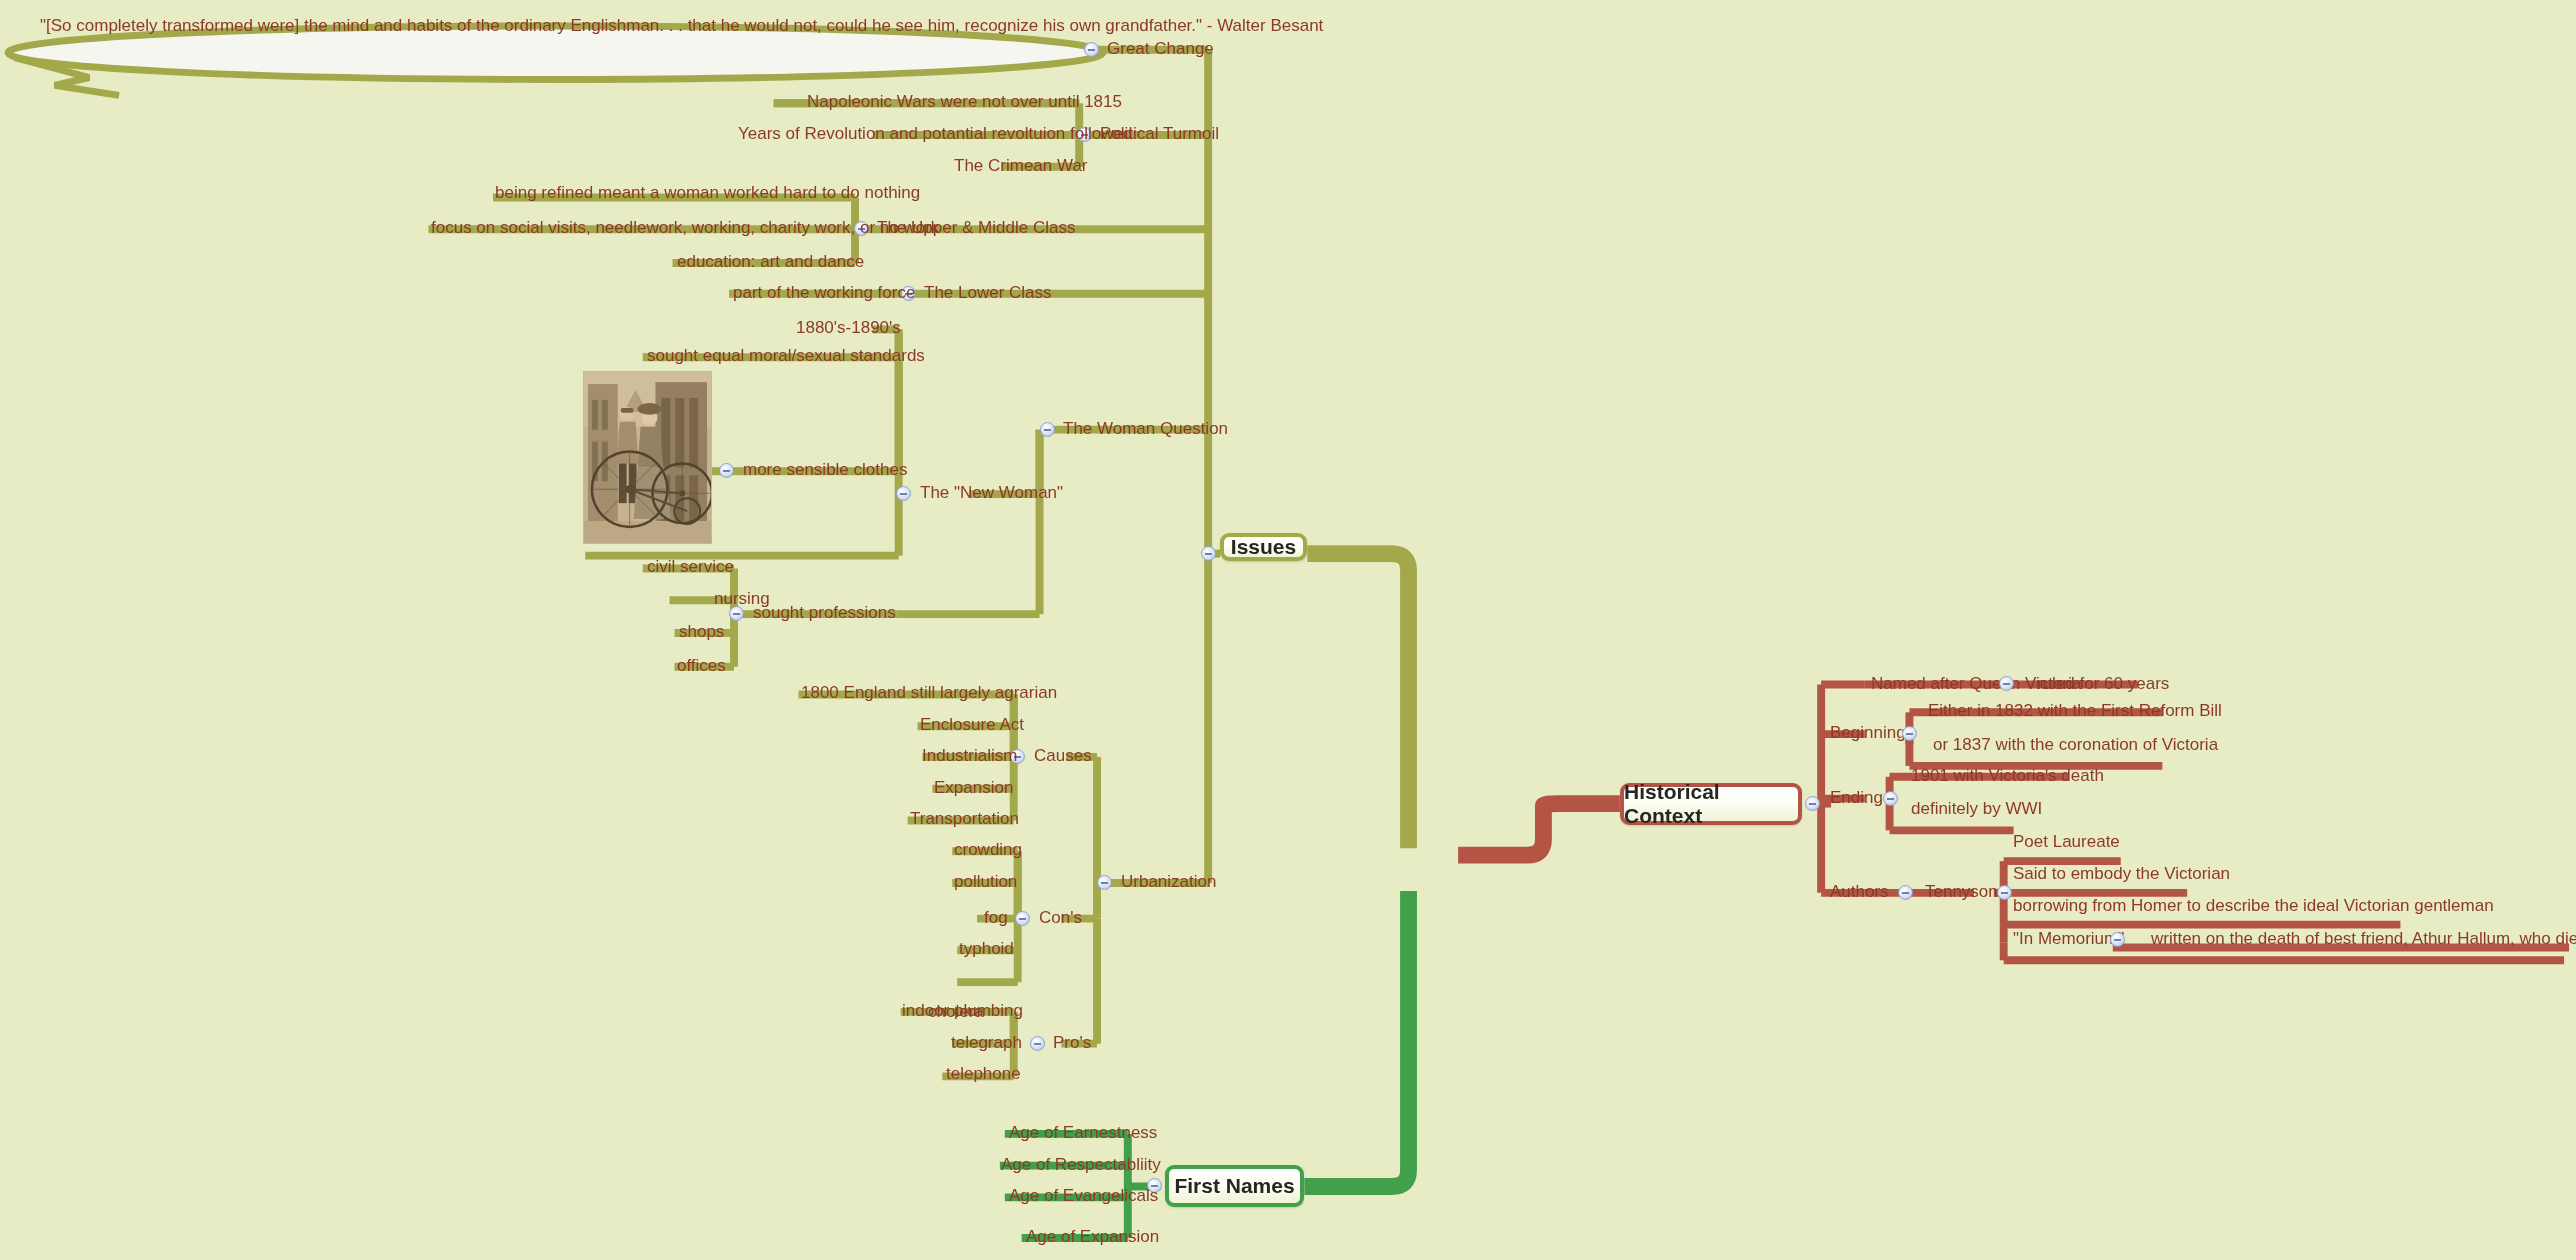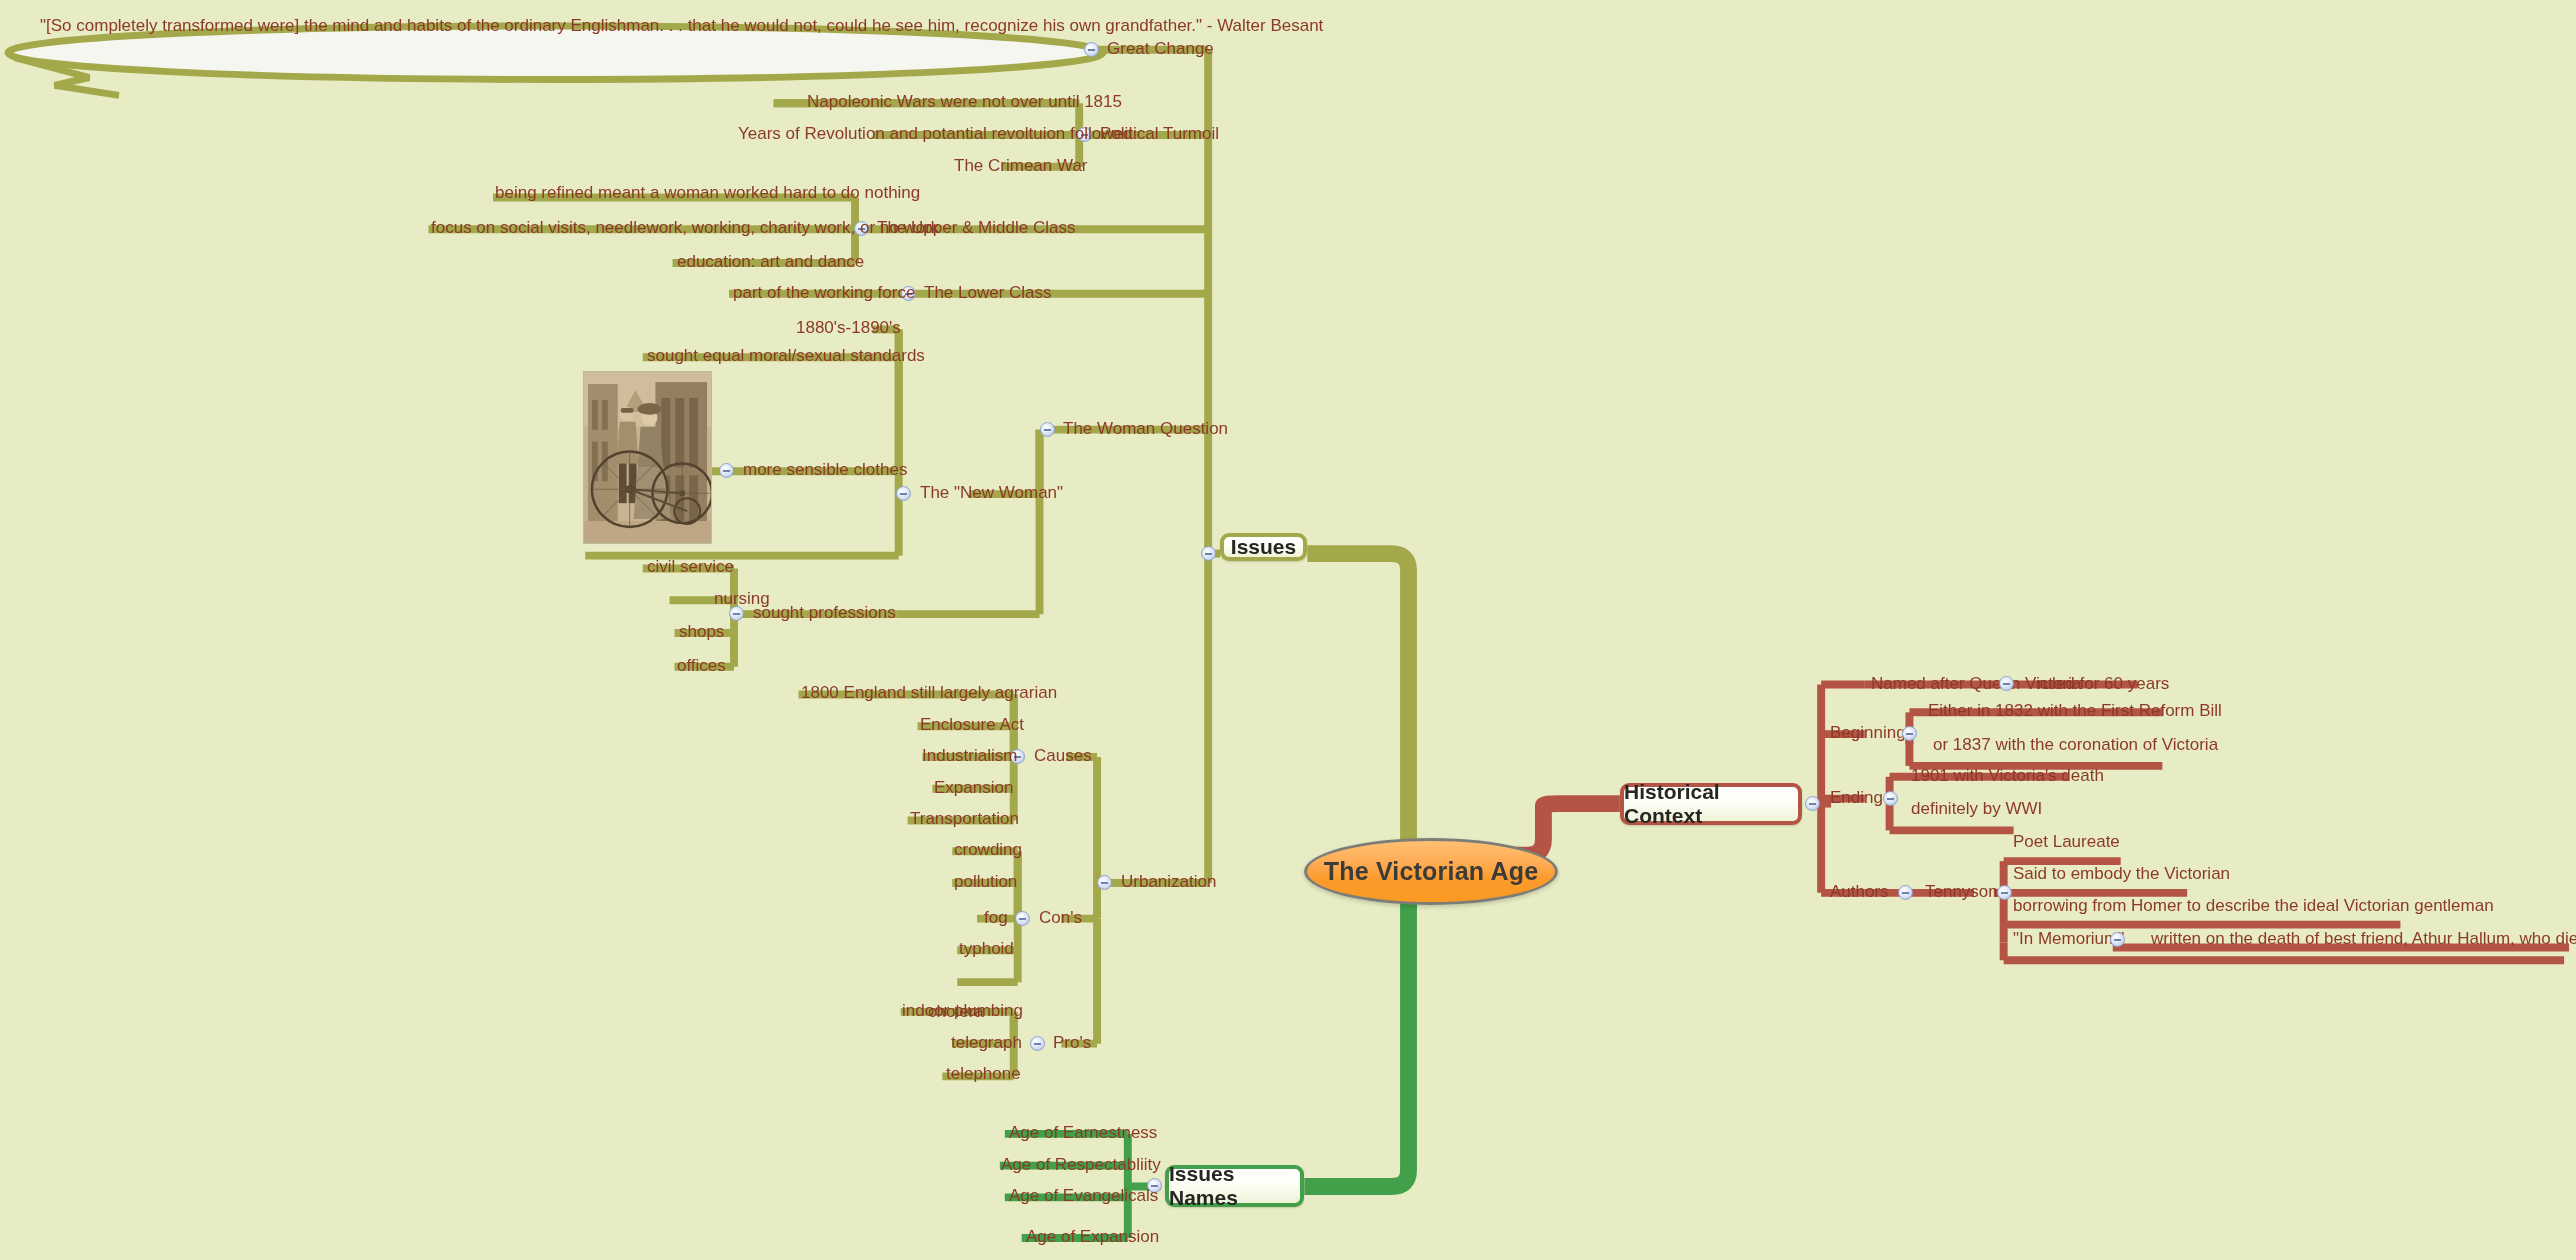--- a/index.html
+++ b/index.html
@@ -217,31 +217,28 @@
 
     <g>
       <ellipse cx="560" cy="53" rx="552" ry="27" fill="#f6f6f1" stroke="#a3a84b" stroke-width="7"></ellipse>
       <path d="M15 58 L90 78 L55 86 L120 96" fill="none" stroke="#a3a84b" stroke-width="7"></path>
       <path d="M55 86 L1100 86" fill="none" stroke="#a3a84b" stroke-width="6" opacity="0"></path>
     </g>
   </svg>
 
   <div id="quoteTxt">"[So completely transformed were] the mind and habits of the ordinary Englishman. . . that he would not, could he see him, recognize his own grandfather." - Walter Besant</div>
 
-  <div id="central">
-    <span>The Victorian Age</span>
-  </div>
 
   <div id="issuesBox" class="mainbox">
     <span>Issues</span>
   </div>
   <div class="bullet" style="left:1201px;top:546px;"></div>
 
   <div id="otherBox" class="mainbox">
-    <span>Issues Names</span>
+    <span>First Names</span>
   </div>
   <div class="bullet" style="left:1147px;top:1178px;"></div>
 
   <div id="histBox" class="mainbox">
     <span>Historical Context</span>
   </div>
   <div class="bullet" style="left:1805px;top:796px;"></div>
 
   <div class="node" style="left:1103px;top:38px;">
     <span class="txt">Great Change</span>

